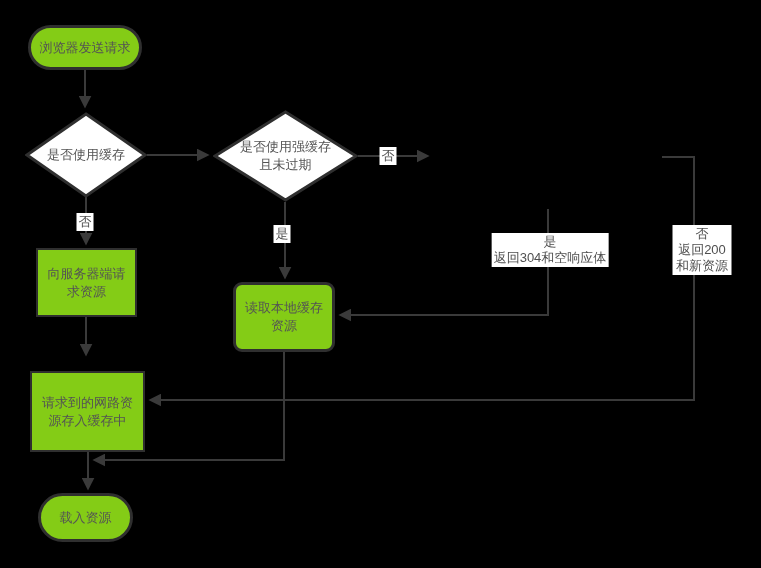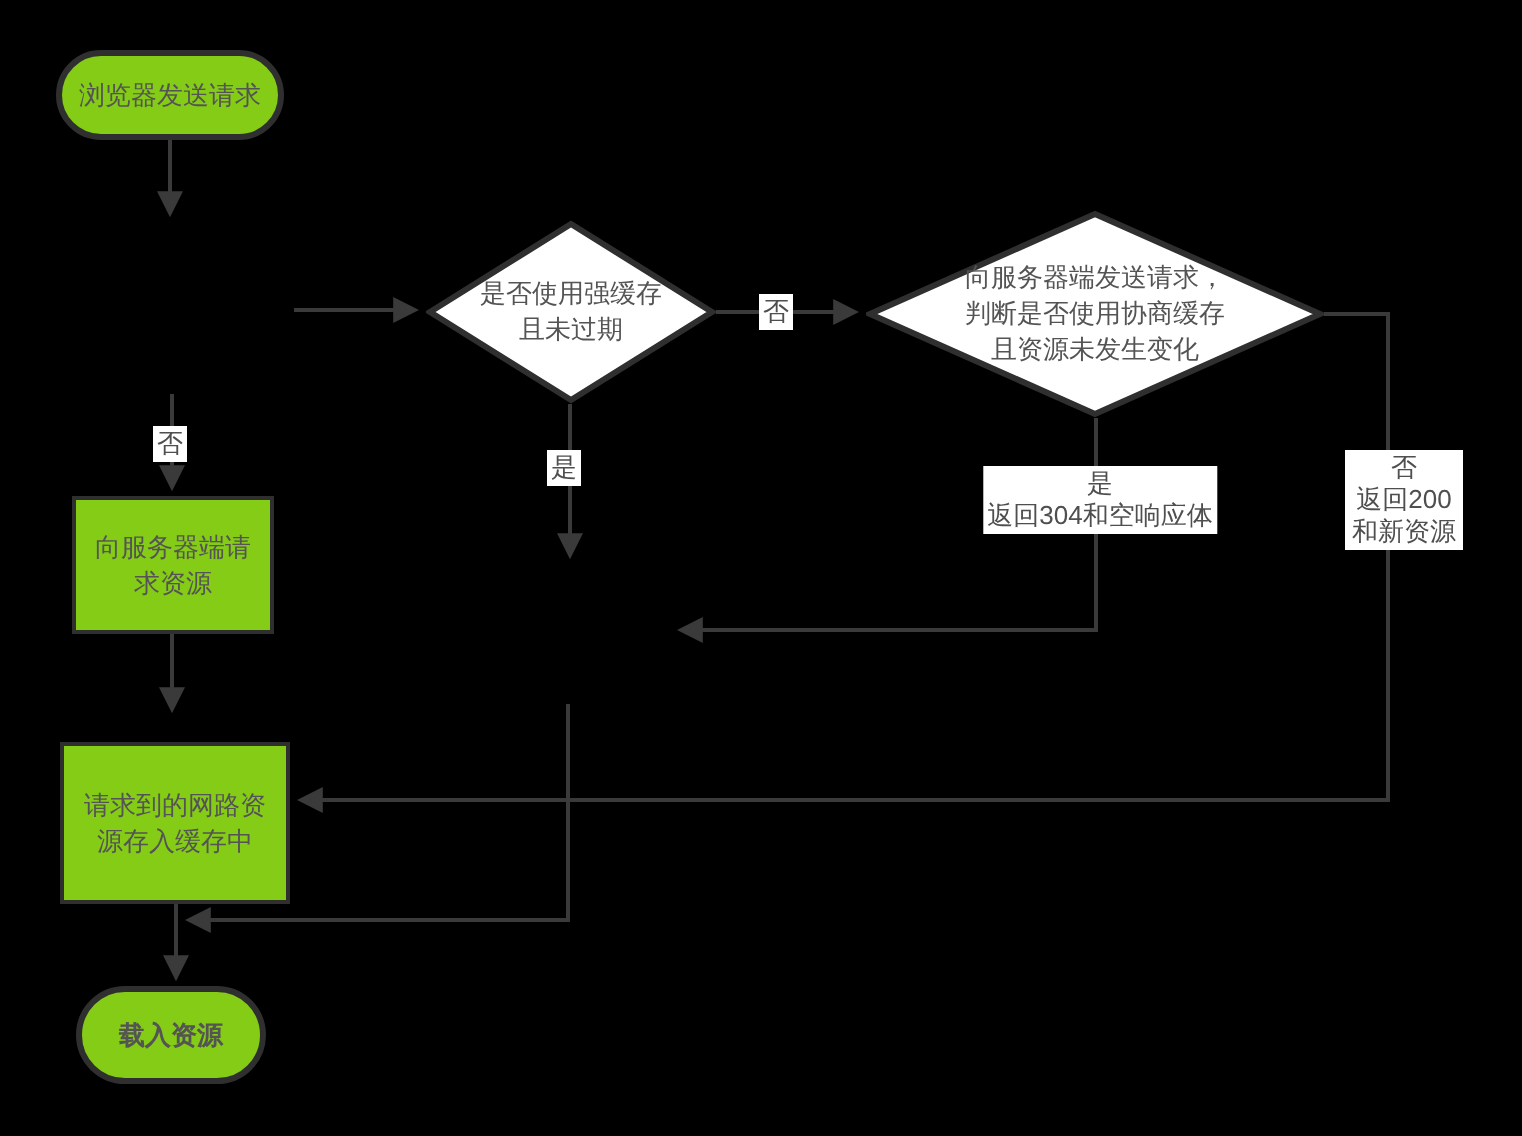--- a/index.html
+++ b/index.html
@@ -50,50 +50,52 @@
       <path d="M86,317 L86,354" marker-end="url(#arrow)"></path>
       <path d="M284,352 L284,460 L95,460" marker-end="url(#arrow)"></path>
       <path d="M88,440 L88,488" marker-end="url(#arrow)"></path>
     </g>
   </svg>
 
   <div class="node terminator" style="left:28px;top:25px;width:114px;height:45px;border-radius:23px;">
     <span>浏览器发送请求</span>
   </div>
 
+  <div class="node decision" style="left:25px;top:112px;width:122px;height:86px;">
+    <svg width="122" height="86">
+      <polygon points="61,2 120,43 61,84 2,43" fill="#ffffff" stroke="#2f2f2f" stroke-width="3"></polygon>
+    </svg>
+    <div class="diamond-label">是否使用缓存</div>
+  </div>
 
   <div class="node decision" style="left:213px;top:110px;width:145px;height:92px;">
     <svg width="145" height="92">
       <polygon points="72.5,2 143,46 72.5,90 2,46" fill="#ffffff" stroke="#2f2f2f" stroke-width="3"></polygon>
     </svg>
     <div class="diamond-label">是否使用强缓存
 且未过期</div>
   </div>
 
-  <div class="node decision" style="left:433px;top:105px;width:229px;height:104px;">
-    <svg width="229" height="104">
-      <polygon points="114.5,2 227,52 114.5,102 2,52" fill="#ffffff" stroke="#2f2f2f" stroke-width="3"></polygon>
-    </svg>
-    <div class="diamond-label">向服务器端发送请求，
-判断是否使用协商缓存
-且资源未发生变化</div>
-  </div>
 
   <div class="node process" style="left:36px;top:248px;width:101px;height:69px;text-align:center;">
     <span>向服务器端请
 求资源</span>
   </div>
 
+  <div class="node process-rounded" style="left:233px;top:282px;width:102px;height:70px;">
+    <span>读取本地缓存
+资源</span>
+  </div>
 
   <div class="node process" style="left:30px;top:359px;width:115px;height:81px;margin-top:12px;">
     <span>请求到的网路资
 源存入缓存中</span>
   </div>
 
-  <div class="node terminator" style="left:38px;top:493px;width:95px;height:49px;border-radius:25px;font-weight:bold;">
+  <div class="node terminator" style="left:38px;top:493px;width:95px;height:49px;border-radius:25px;">
     <span>载入资源</span>
   </div>
 
   <div class="edge-label" style="left:85px;top:222px;">否</div>
   <div class="edge-label" style="left:388px;top:156px;">否</div>
   <div class="edge-label" style="left:282px;top:234px;">是</div>
   <div class="edge-label" style="left:550px;top:250px;">是
 返回304和空响应体</div>
   <div class="edge-label" style="left:702px;top:250px;">否
 返回200和新资源</div>

